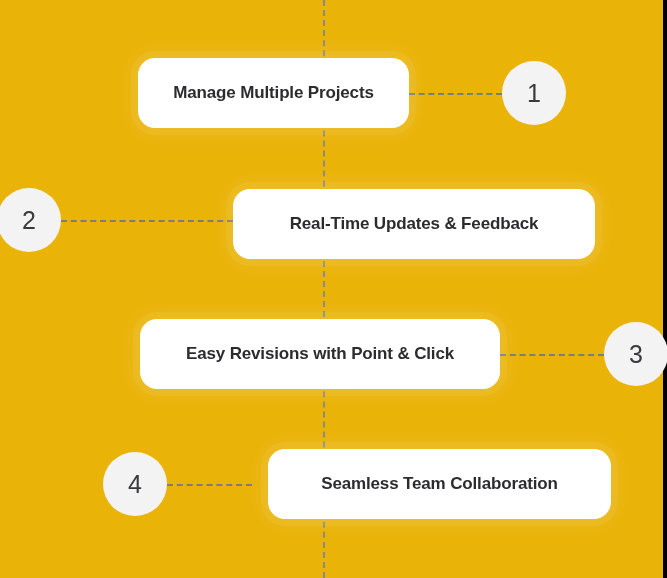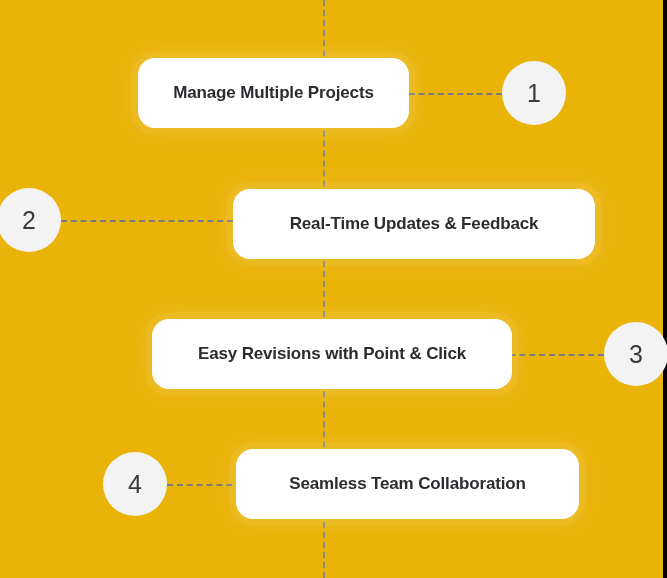--- a/index.html
+++ b/index.html
@@ -78,22 +78,22 @@
     color: #3a3a3e;
     font-family: "Liberation Sans", sans-serif;
     font-size: 25px;
     font-weight: normal;
     line-height: 1;
   }
 
   
   #card-1 { left: 138px; top: 58px;  width: 271px; }
   #card-2 { left: 233px; top: 189px; width: 362px; justify-content: center; }
-  #card-3 { left: 152px; top: 319px; width: 360px; }
-  #card-4 { left: 236px; top: 449px; width: 343px; align-items: center; }
+  #card-3 { left: 140px; top: 319px; width: 360px; }
+  #card-4 { left: 268px; top: 449px; width: 343px; align-items: center; }
 
   #circle-1 { left: 502px; top: 61px;  }
   #circle-2 { left: -3px;  top: 188px; }
   #circle-3 { left: 604px; top: 322px; }
   #circle-4 { left: 103px; top: 452px; }
 
   #conn-1 { left: 409px; top: 93px;  width: 93px;  }
   #conn-2 { left: 61px;  top: 220px; width: 172px; }
   #conn-3 { left: 500px; top: 354px; width: 104px; }
   #conn-4 { left: 167px; top: 484px; width: 85px;  }

